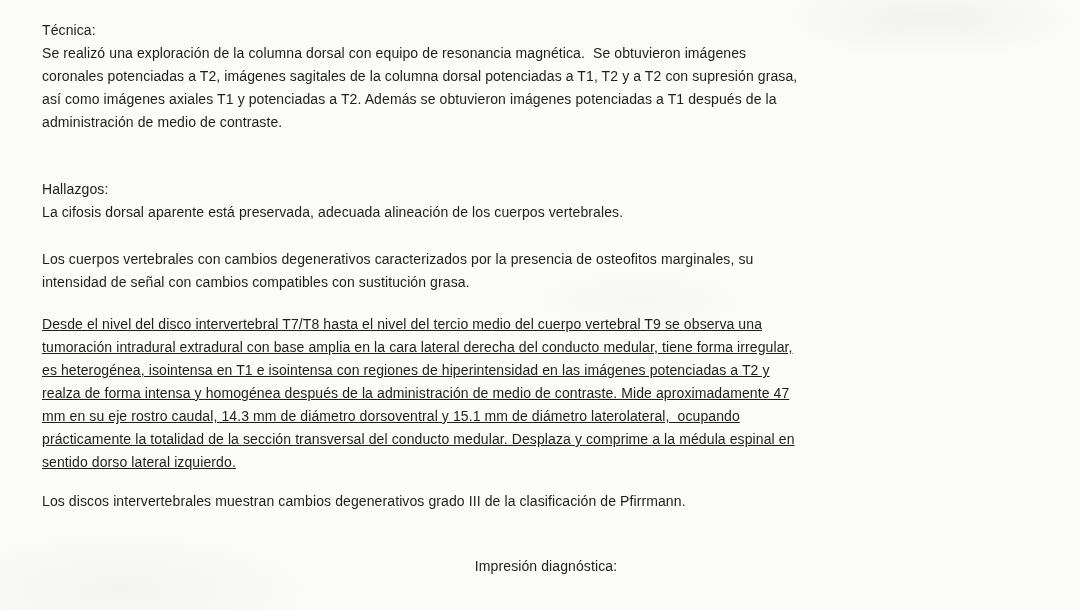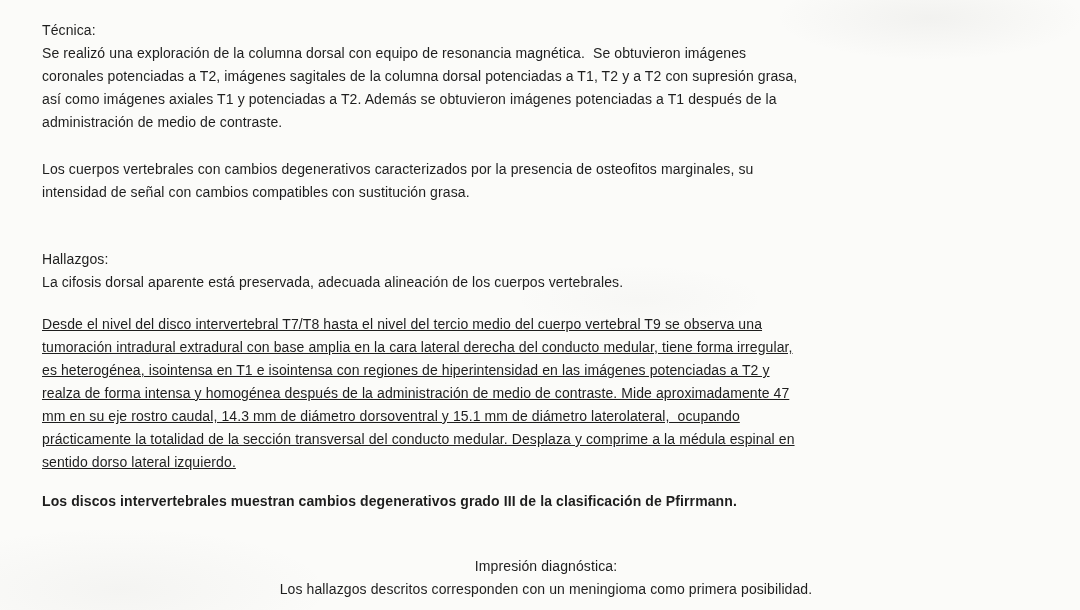--- a/index.html
+++ b/index.html
@@ -35,58 +35,57 @@
   }
   .heading, .para {
     font-size: 14px;
     line-height: 23px;
     letter-spacing: 0.1px;
     white-space: pre; 
   }
   .mt-44 { margin-top: 44px; }
   .mt-24 { margin-top: 24px; }
   .mt-19 { margin-top: 19px; text-decoration: underline; }
-  .mt-16 { margin-top: 16px; font-weight: bold; }
+  .mt-16 { margin-top: 16px; }
   .mt-42 { margin-top: 42px; text-align: center; }
 </style>
 </head>
 <body style="--paper: #fbfbf9; --ink: #1e1e1e;">
 
 <div class="paper">
 
   <div class="sec">
     <div class="heading">Técnica:</div>
     <div class="para">Se realizó una exploración de la columna dorsal con equipo de resonancia magnética.  Se obtuvieron imágenes
 coronales potenciadas a T2, imágenes sagitales de la columna dorsal potenciadas a T1, T2 y a T2 con supresión grasa,
 así como imágenes axiales T1 y potenciadas a T2. Además se obtuvieron imágenes potenciadas a T1 después de la
 administración de medio de contraste.</div>
   </div>
 
+  <div class="sec mt-44">
+    <div class="heading">Hallazgos:</div>
+    <div class="para">La cifosis dorsal aparente está preservada, adecuada alineación de los cuerpos vertebrales.</div>
+  </div>
+
   <div class="sec mt-24">
     <div class="para">Los cuerpos vertebrales con cambios degenerativos caracterizados por la presencia de osteofitos marginales, su
 intensidad de señal con cambios compatibles con sustitución grasa.</div>
-  </div>
-
-  <div class="sec mt-44">
-    <div class="heading">Hallazgos:</div>
-    <div class="para">La cifosis dorsal aparente está preservada, adecuada alineación de los cuerpos vertebrales.</div>
   </div>
 
   <div class="sec mt-19">
     <div class="para">Desde el nivel del disco intervertebral T7/T8 hasta el nivel del tercio medio del cuerpo vertebral T9 se observa una
 tumoración intradural extradural con base amplia en la cara lateral derecha del conducto medular, tiene forma irregular,
 es heterogénea, isointensa en T1 e isointensa con regiones de hiperintensidad en las imágenes potenciadas a T2 y
 realza de forma intensa y homogénea después de la administración de medio de contraste. Mide aproximadamente 47
 mm en su eje rostro caudal, 14.3 mm de diámetro dorsoventral y 15.1 mm de diámetro laterolateral,  ocupando
 prácticamente la totalidad de la sección transversal del conducto medular. Desplaza y comprime a la médula espinal en
 sentido dorso lateral izquierdo.</div>
   </div>
 
   <div class="sec mt-16">
     <div class="para">Los discos intervertebrales muestran cambios degenerativos grado III de la clasificación de Pfirrmann.</div>
   </div>
 
   <div class="sec mt-42">
     <div class="heading">Impresión diagnóstica:</div>
-    <div class="para">Los hallazgos descritos corresponden con un meningioma como primera posibilidad.</div>
   </div>
 
 </div>
 
 </body></html>

